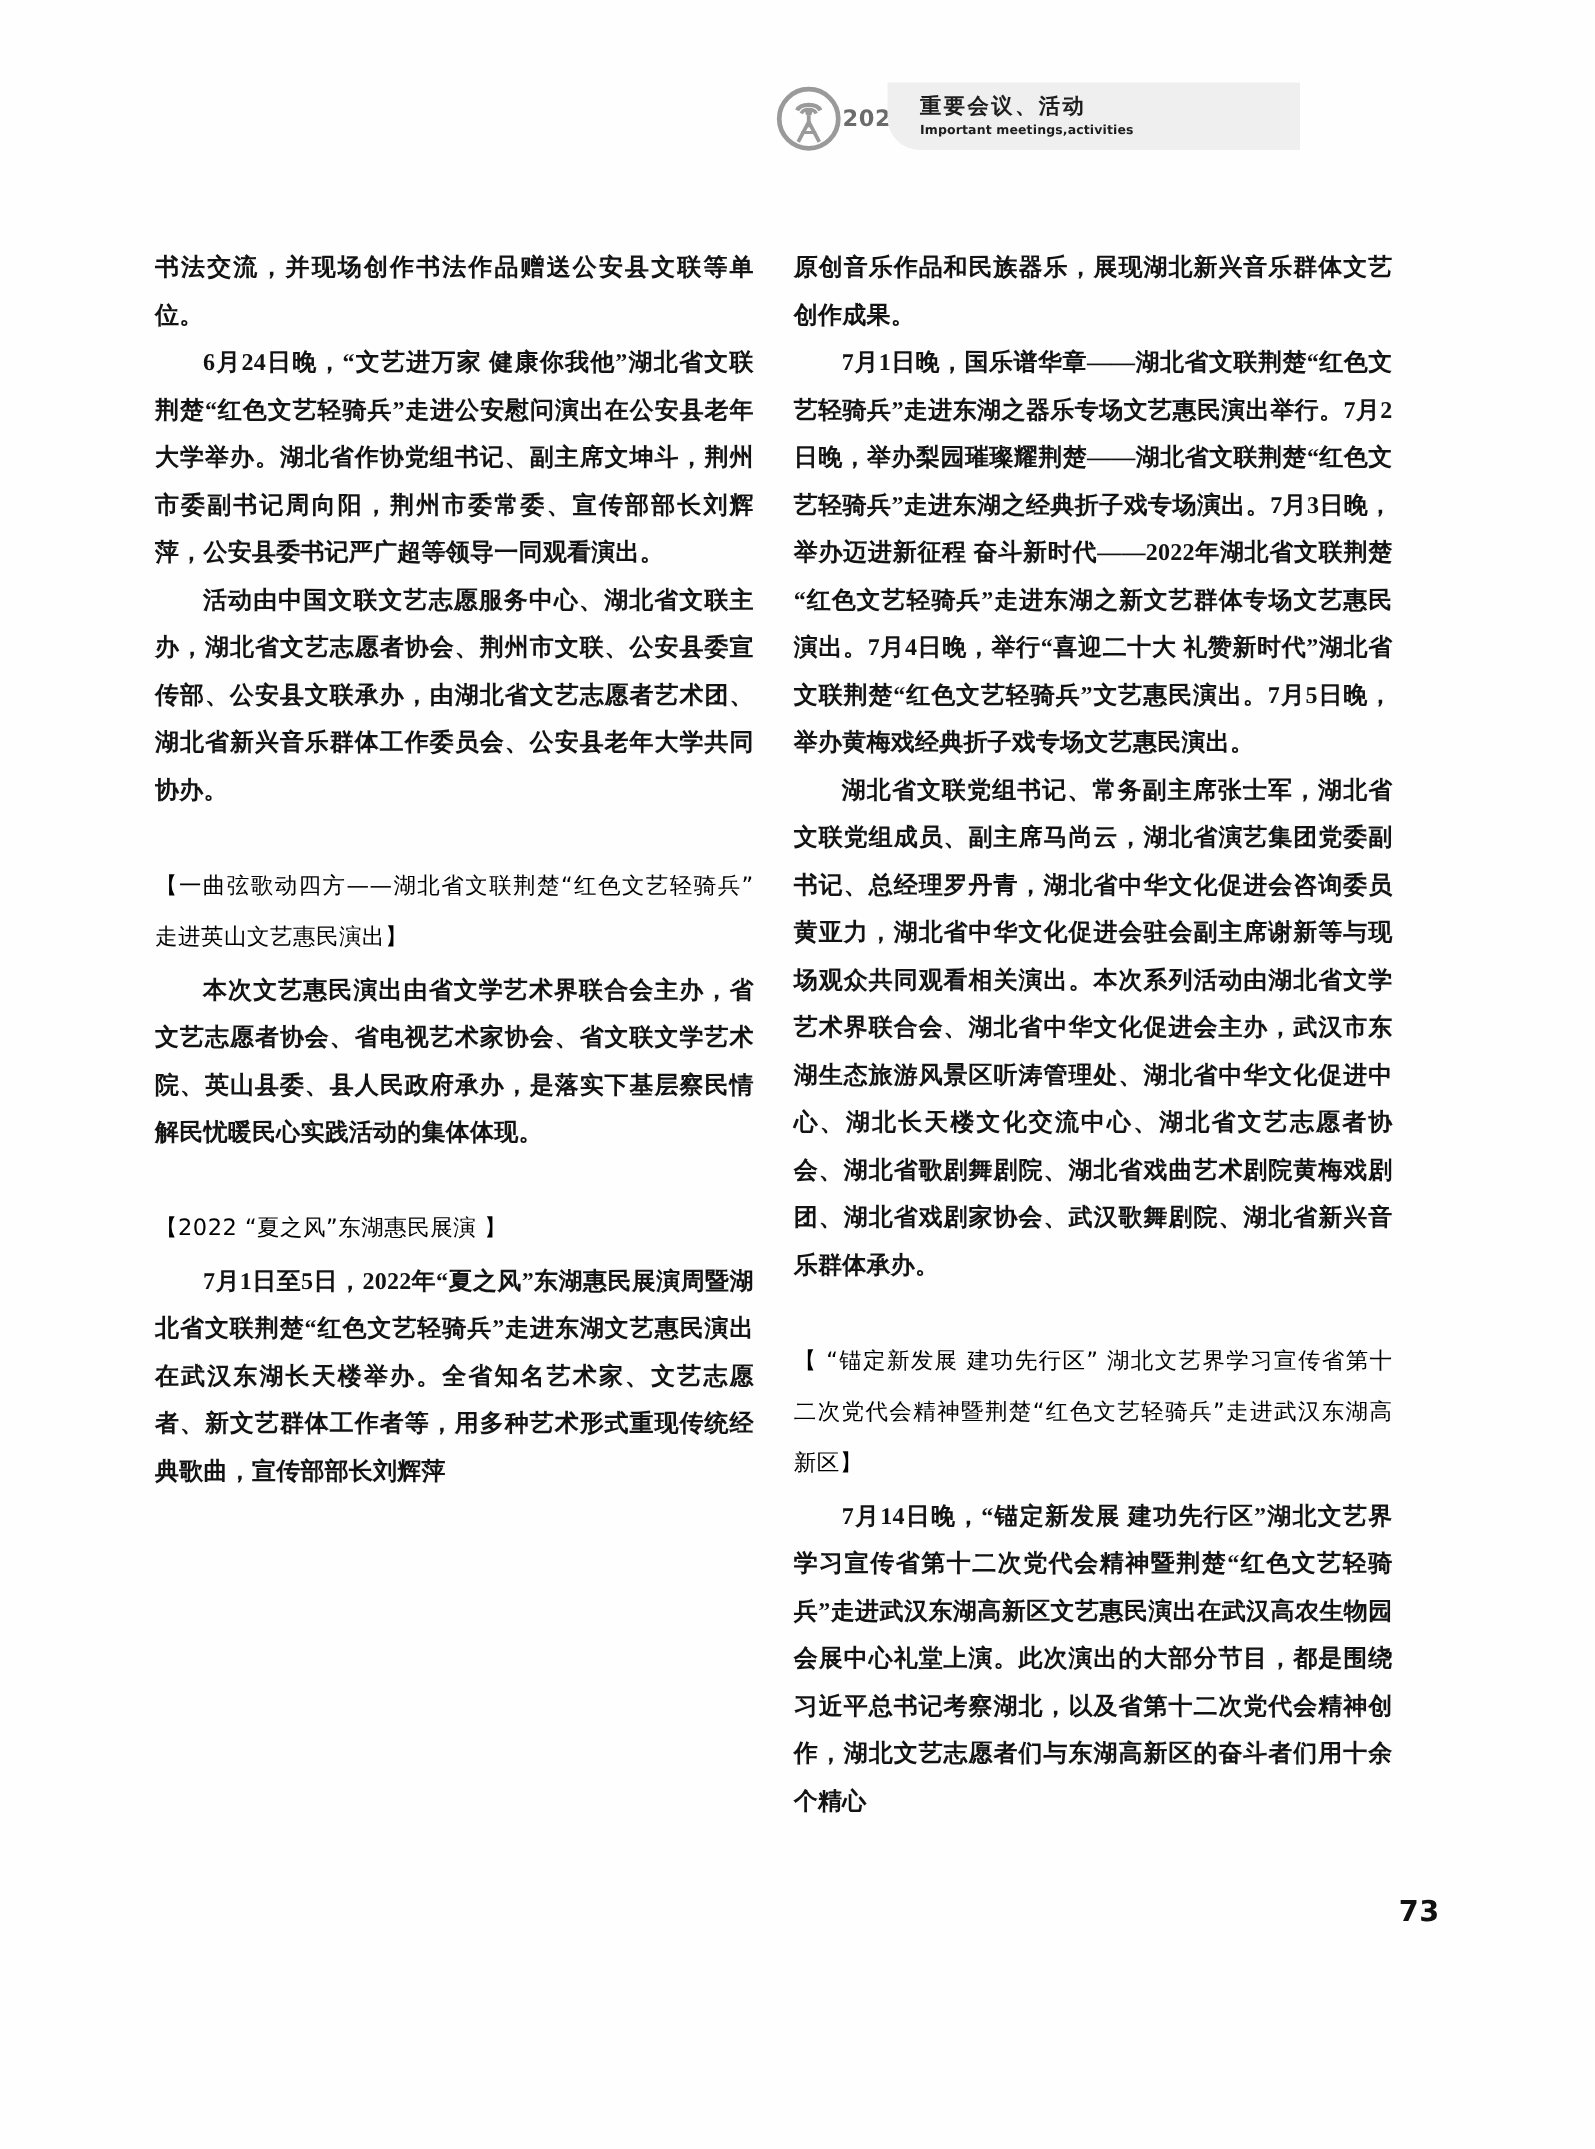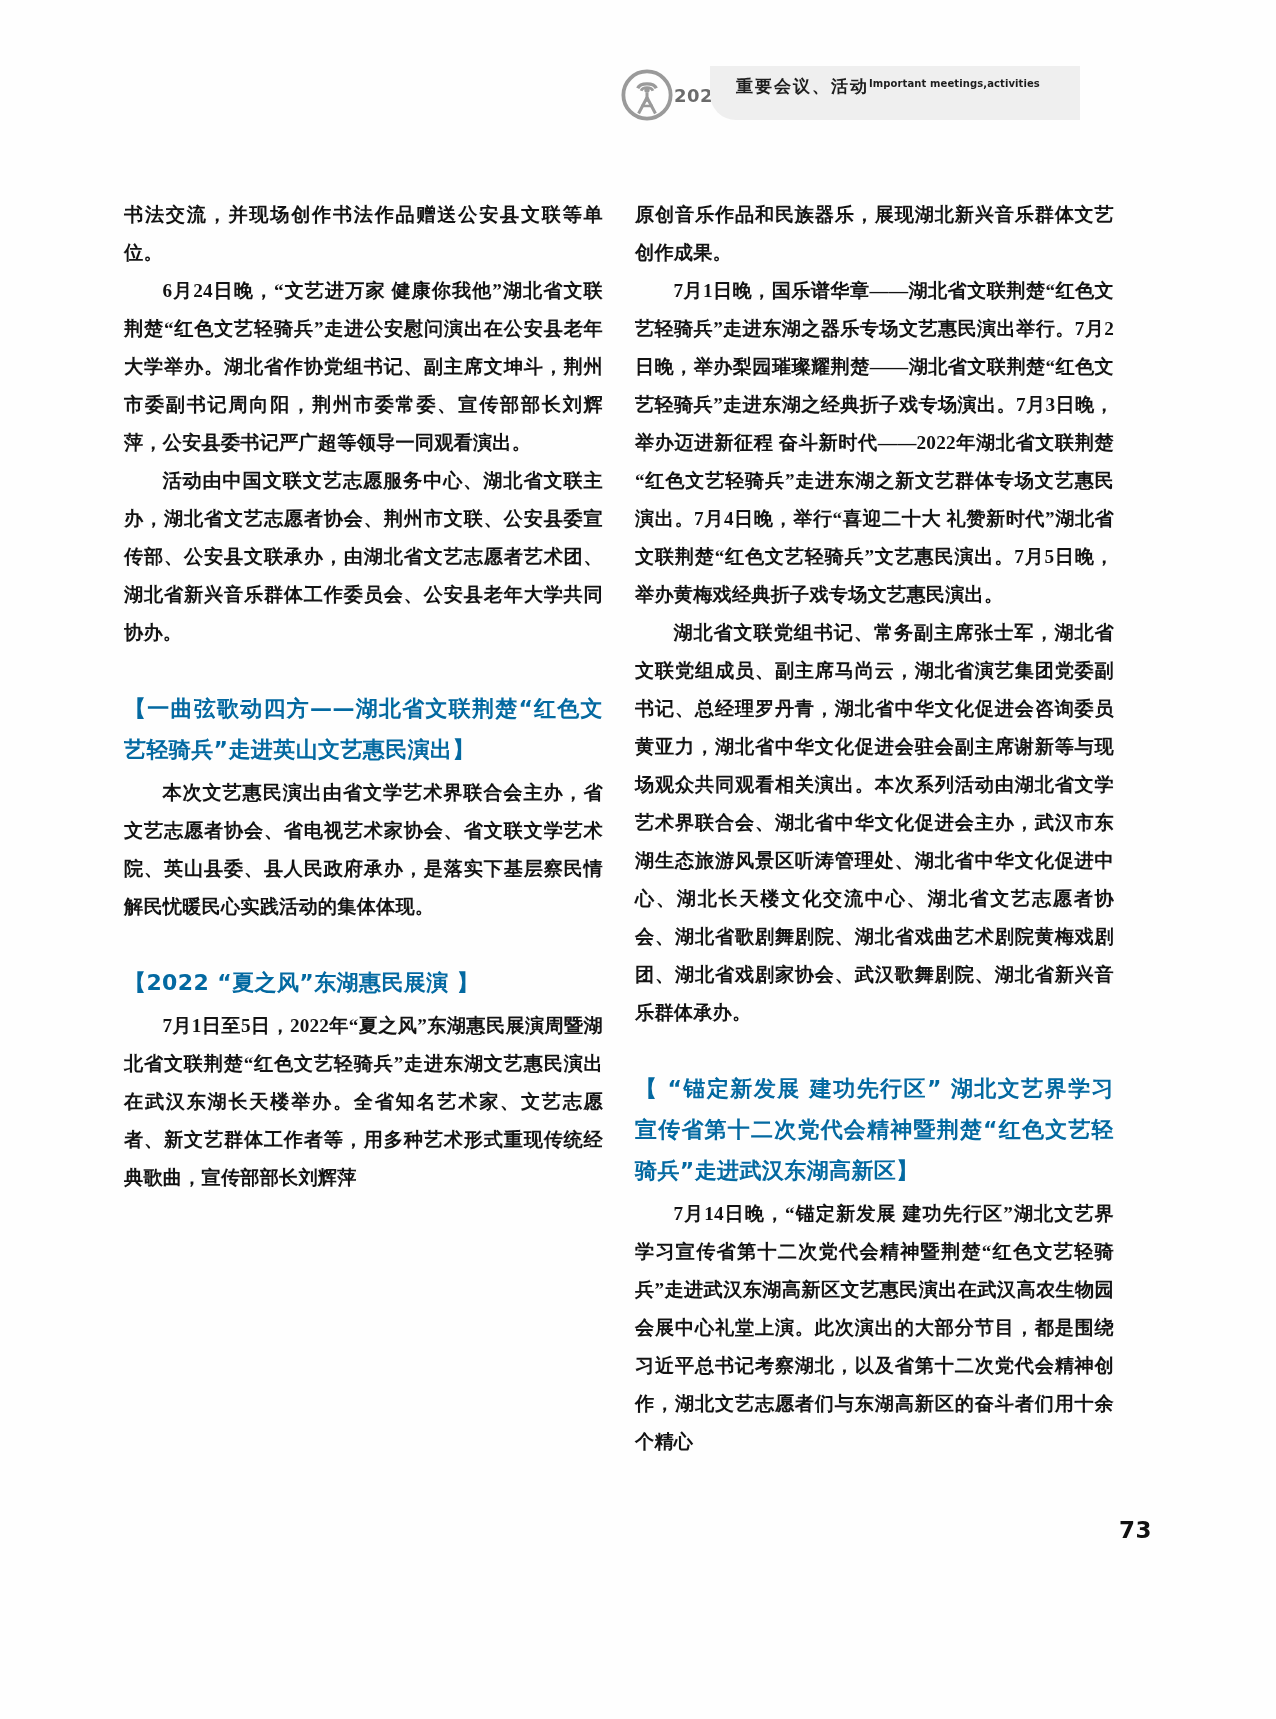--- a/index.html
+++ b/index.html
@@ -55,20 +55,21 @@
   }
   .header-plate {
     margin-left: 14px;
     background: #efefef;
     border-radius: 0 0 0 26px;
     padding: 10px 40px 10px 26px;
     min-width: 330px;
     height: 54px;
     box-sizing: border-box;
     display: flex;
+    flex-direction: column;
     justify-content: center;
   }
   .header-title-cn {
     font-family: "DejaVu Sans", "Liberation Sans", sans-serif;
     font-weight: 700;
     font-size: 17px;
     letter-spacing: 2px;
     color: #1d1d1d;
     line-height: 1.25;
   }
@@ -106,25 +107,25 @@
     text-align: justify;
     text-justify: inter-ideograph;
     letter-spacing: 0.2px;
     color: #131313;
   }
   p.body.indent { text-indent: 2em; }
 
   h2.section {
     margin: 40px 0 4px 0;
     font-family: "DejaVu Sans", "Liberation Sans", sans-serif;
-    font-size: 22px;
-    font-weight: 700;
+    font-size: 18px;
+    font-weight: 400;
     line-height: 41px;
     letter-spacing: 0.4px;
-    color: #0369a1;
+    color: #000000;
     text-align: justify;
     text-justify: inter-ideograph;
   }
   h2.section.tight { margin-top: 36px; }
 
   
   .folio {
     position: absolute;
     right: 124px;
     bottom: 176px;

